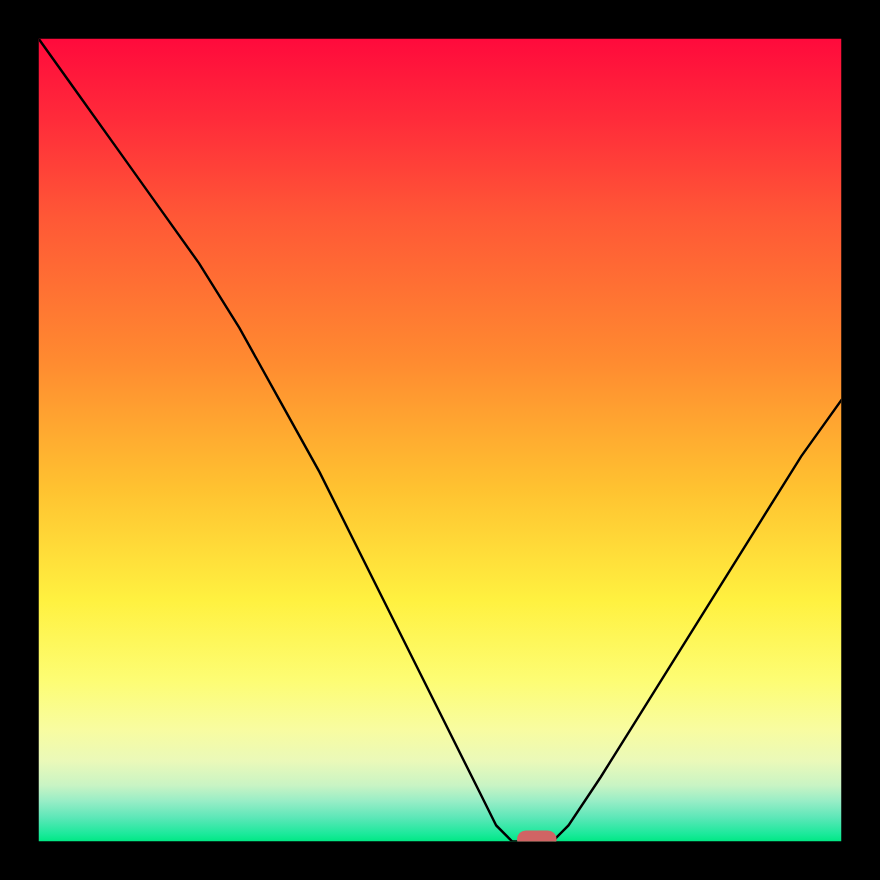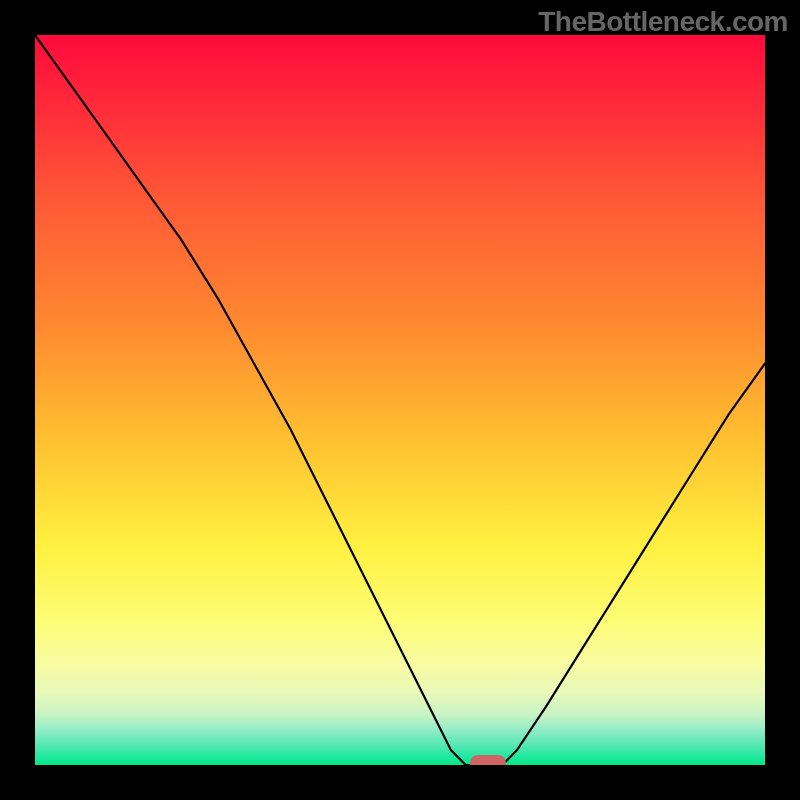--- a/index.html
+++ b/index.html
@@ -68,21 +68,20 @@
     height: 16px;
     border-radius: 8px;
     background: #d06464;
     transform: translate(-50%, -50%);
   }
 </style>
 </head>
 <body>
 
 <div class="outer">
-  <div class="watermark">TheBottleneck.com</div>
   <div class="plot">
     <div class="gradient"></div>
     <svg class="curve" viewBox="0 0 730 730" preserveAspectRatio="none">
       <path id="curve-path" fill="none" stroke="#000" stroke-width="2.2" stroke-linecap="round" d="M0.0 0.0 L36.5 51.1 L73.0 102.2 L109.5 153.3 L146.0 204.4 L182.5 262.8 L219.0 328.5 L255.5 394.2 L292.0 467.2 L328.5 540.2 L365.0 613.2 L401.5 686.2 L416.1 715.4 L430.7 730.0 L438.0 730.0 L452.6 730.0 L467.2 730.0 L481.8 715.4 L511.0 671.6 L547.5 613.2 L584.0 554.8 L620.5 496.4 L657.0 438.0 L693.5 379.6 L730.0 328.5 "></path>
     </svg>
     <div class="pill" id="marker" style="left: 452.6px; top: 728px;"></div>
   </div>
 </div>
 
 </body></html>

